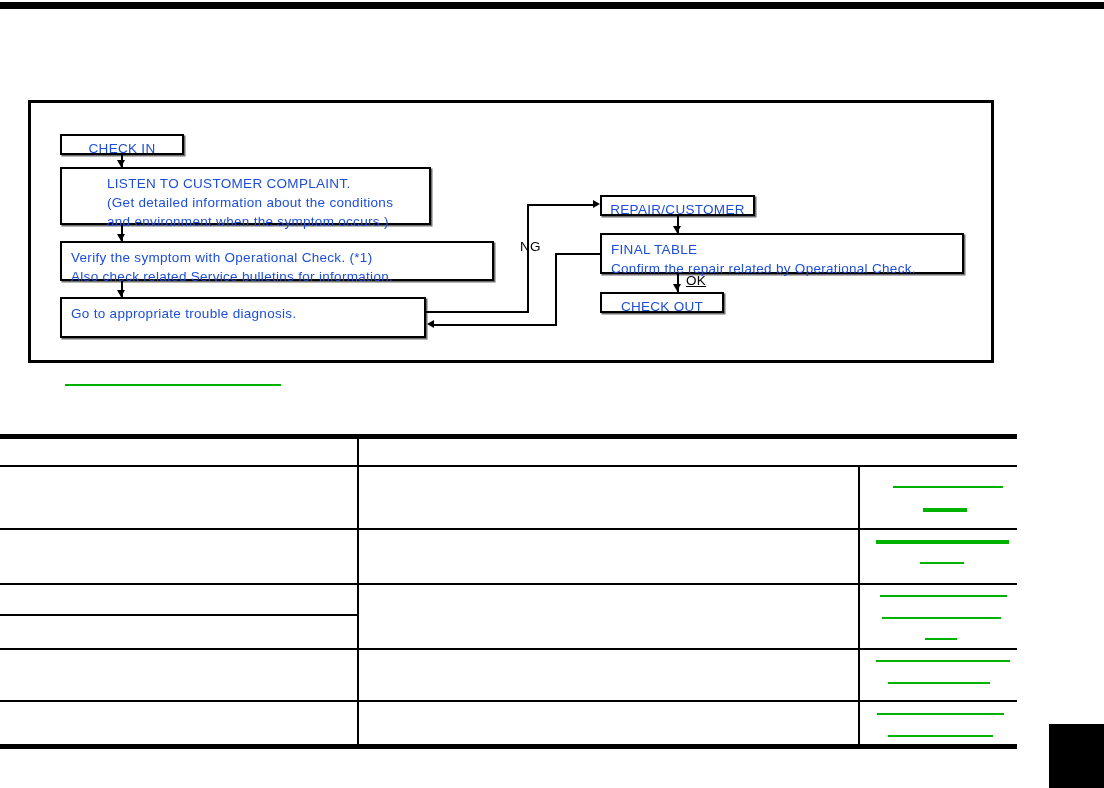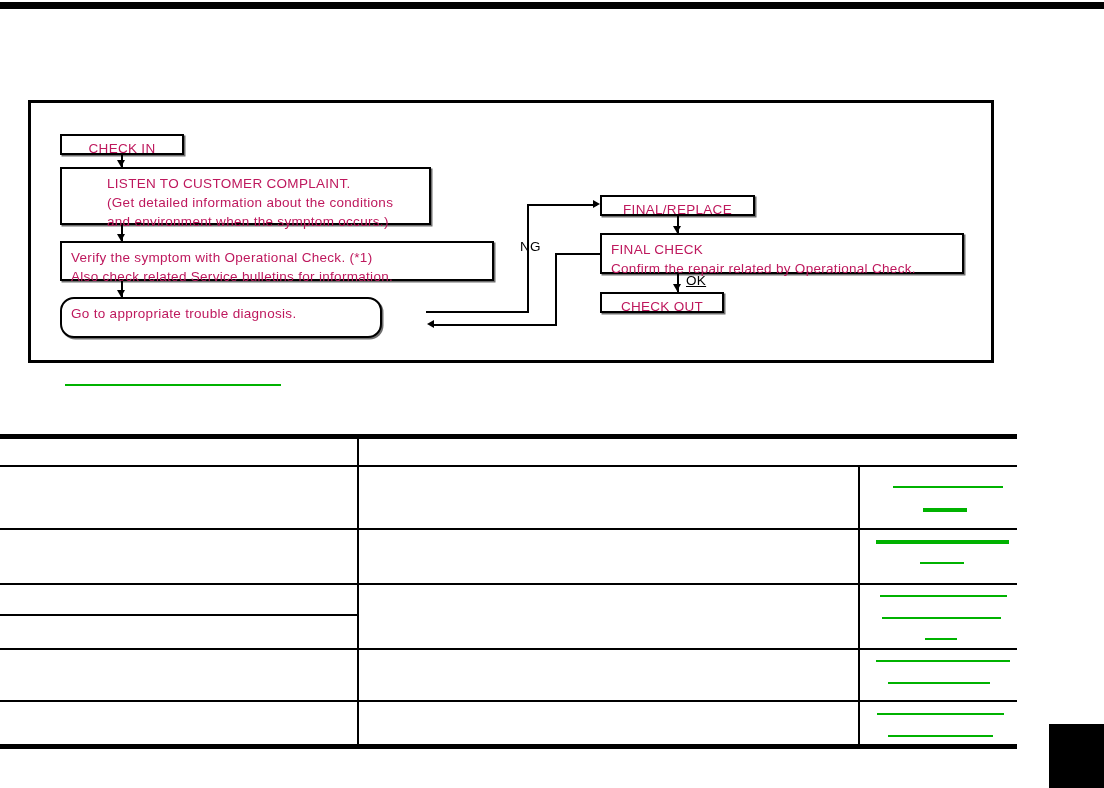--- a/index.html
+++ b/index.html
@@ -44,21 +44,21 @@
     background: #ffffff;
   }
 
   
   .fbox {
     position: absolute;
     border: 2px solid #000000;
     box-sizing: border-box;
     background: #ffffff;
     font-size: 13.5px;
-    color: #be185d;
+    color: #1d4ed8;
     line-height: 19px;
     letter-spacing: 0.3px;
   }
   .fbox .ln {
     display: block;
     white-space: pre;
   }
   .fbox.center {
     text-align: center;
   }
@@ -195,38 +195,38 @@
     <div class="arrow-down" style="left:86px; top:131px;"></div>
 
     <div class="fbox shadow pad" style="left:29px; top:138px; width:434px; height:40px;">
       <span class="ln">Verify the symptom with Operational Check. (*1)</span>
       <span class="ln">Also check related Service bulletins for information.</span>
     </div>
 
     <div class="vline" style="left:90px; top:178px; height:16px;"></div>
     <div class="arrow-down" style="left:86px; top:187px;"></div>
 
-    <div class="fbox shadow pad" style="left:29px; top:194px; width:322px; height:41px;border-radius:14px;">
+    <div class="fbox shadow pad" style="left:29px; top:194px; width:366px; height:41px;">
       <span class="ln">Go to appropriate trouble diagnosis.</span>
     </div>
 
     <div class="hline" style="left:395px; top:208px; width:103px;"></div>
     <div class="vline" style="left:496px; top:101px; height:109px;"></div>
     <div class="hline" style="left:496px; top:101px; width:70px;"></div>
     <div class="arrow-right" style="left:562px; top:97px;"></div>
 
     <div class="fbox shadow center cpad" style="left:569px; top:92px; width:155px; height:21px;">
-      <span class="ln">FINAL/REPLACE</span>
+      <span class="ln">REPAIR/CUSTOMER</span>
     </div>
 
     <div class="vline" style="left:646px; top:113px; height:17px;"></div>
     <div class="arrow-down" style="left:642px; top:123px;"></div>
 
     <div class="fbox shadow pad" style="left:569px; top:130px; width:364px; height:41px;">
-      <span class="ln">FINAL CHECK</span>
+      <span class="ln">FINAL TABLE</span>
       <span class="ln">Confirm the repair related by Operational Check.</span>
     </div>
 
     <div class="hline" style="left:524px; top:150px; width:47px;"></div>
     <div class="vline" style="left:524px; top:150px; height:73px;"></div>
     <div class="hline" style="left:403px; top:221px; width:123px;"></div>
     <div class="arrow-left" style="left:396px; top:217px;"></div>
     <div class="edge-label" style="left:489px; top:136px;">NG</div>
 
     <div class="vline" style="left:646px; top:171px; height:18px;"></div>

